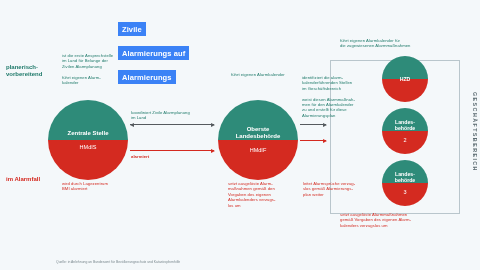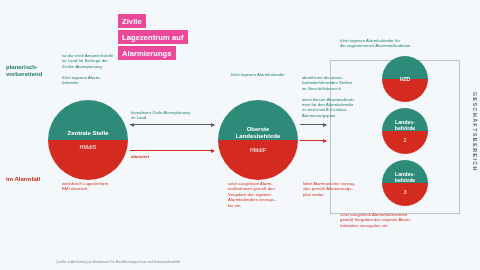--- a/index.html
+++ b/index.html
@@ -11,23 +11,23 @@
     position:relative;
   }
   #stage{position:absolute;inset:0;}
 
   
   .title-block{
     position:absolute;left:118px;top:14px;
     display:flex;flex-direction:column;align-items:flex-start;gap:2px;
   }
   .title-line{
-    background:#ec4899;color:#ffffff;
+    background:#3b82f6;color:#ffffff;
     font-weight:bold;font-size:7.5px;line-height:9px;
-    padding:2.5px 4px;white-space:nowrap;letter-spacing:.1px;
+    padding:2.5px 4px;white-space:nowrap;letter-spacing:.1px;margin-top:8px;
   }
 
   
   .phase{
     position:absolute;font-weight:bold;font-size:6px;line-height:7px;
     white-space:pre-line;
   }
   .phase.plan{left:6px;top:64px;color:#1f7a6a;}
   .phase.alarm{left:6px;top:176px;color:#d42a20;}
 
@@ -105,21 +105,21 @@
     font-size:3.4px;color:#7b898f;line-height:4px;white-space:nowrap;
   }
 </style>
 </head>
 <body>
 
 <div id="stage">
 
   <div class="title-block">
     <div class="title-line">Zivile</div>
-    <div class="title-line">Lagezentrum auf</div>
+    <div class="title-line">Alarmierungs auf</div>
     <div class="title-line">Alarmierungs</div>
   </div>
 
   <div class="phase plan">planerisch-
 vorbereitend</div>
   <div class="phase alarm">im Alarmfall</div>
 
   <div class="gb-frame"></div>
   <div class="gb-label">GESCHÄFTSBEREICH</div>
 

